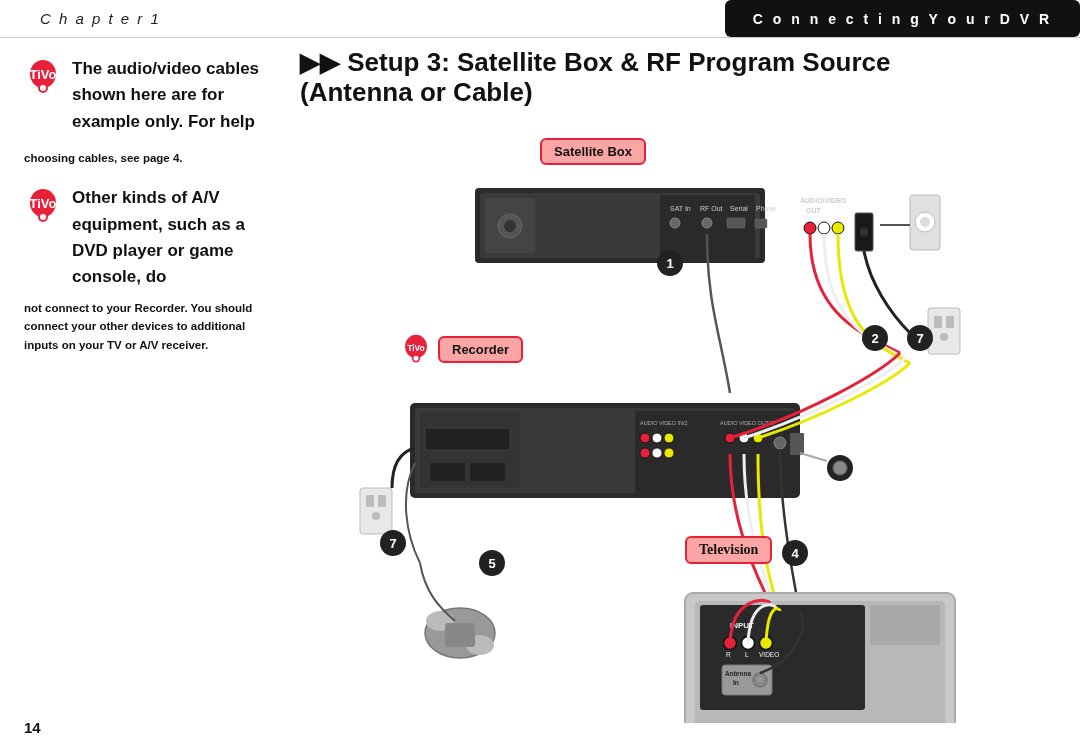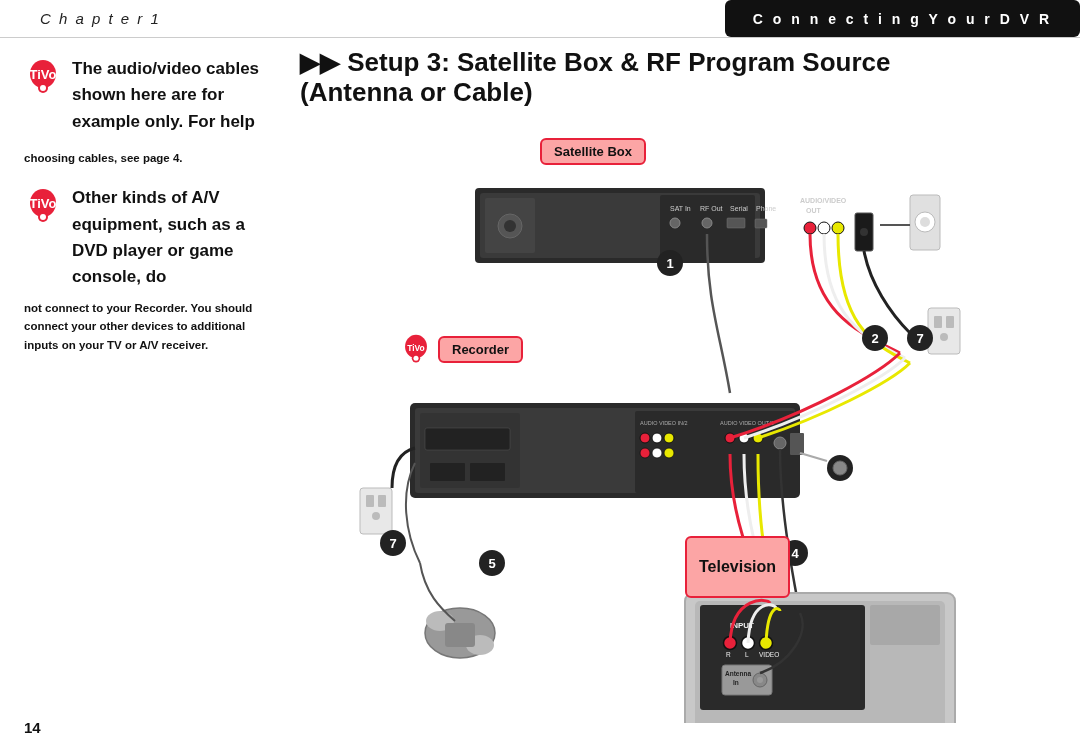--- a/index.html
+++ b/index.html
@@ -357,20 +357,20 @@
         <ellipse cx="19" cy="16" rx="13" ry="14" fill="#e8213a"></ellipse>
         <text x="19" y="21" text-anchor="middle" font-size="10" fill="white" font-weight="bold" font-family="Arial">TiVo</text>
         <ellipse cx="19" cy="30" rx="5" ry="5" fill="#e8213a"></ellipse>
         <ellipse cx="19" cy="30" rx="3" ry="3" fill="white"></ellipse>
       </svg>
       <div class="label-box" style="position:static; font-size:13px; padding: 4px 12px;">
         <span>Recorder</span>
       </div>
     </div>
 
-    <div class="label-box" style="top: 498px; left: 395px; font-size:16px; padding: 20px 12px;">
+    <div class="label-box" style="top: 498px; left: 395px; font-size:14px; padding: 4px 12px; font-family: Liberation Serif, serif;">
       <span>Television</span>
     </div>
 
   </div>
 </div>
 
 <div class="page-number">14</div>
 
 </body></html>

